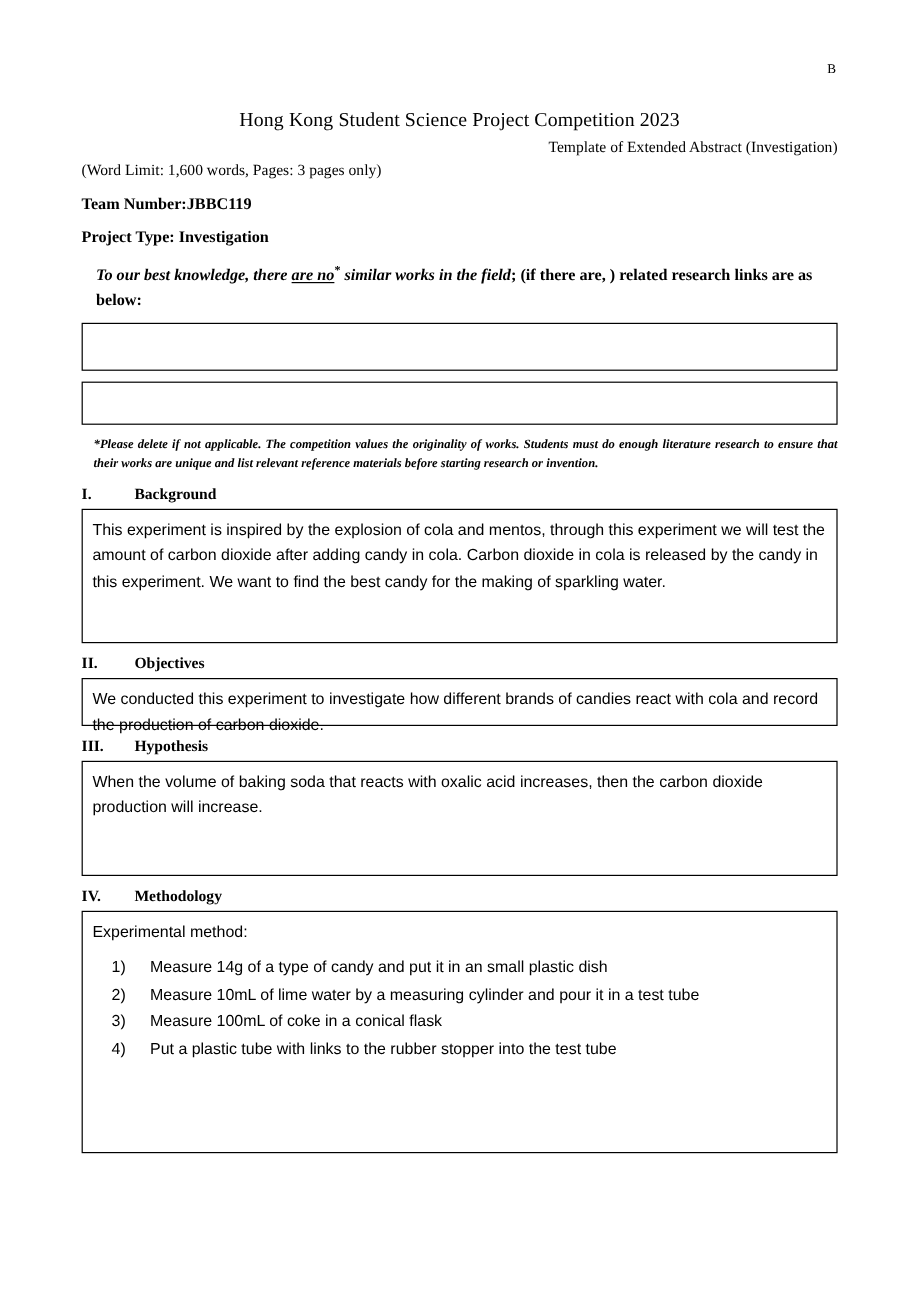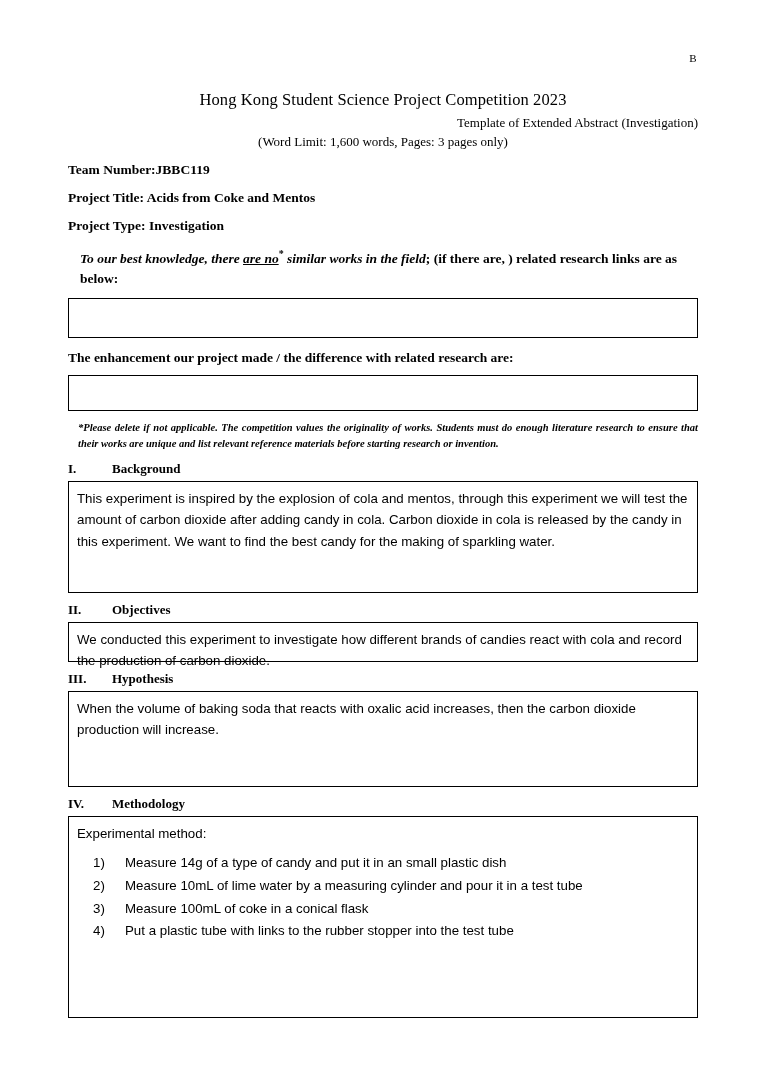--- a/index.html
+++ b/index.html
@@ -43,21 +43,21 @@
     letter-spacing: 0.1px;
     margin: 0 0 4px 0;
   }
   .doc-sub {
     text-align: right;
     font-size: 13px;
     margin: 0;
     line-height: 1.45;
   }
   .doc-sub2 {
-    text-align: center;
+    text-align: left;
     font-size: 13px;
     margin: 0 0 7px 0;
     line-height: 1.45;
   }
   .meta-line {
     font-weight: bold;
     font-size: 13.5px;
     margin: 8px 0 0 0;
     line-height: 1.5;
   }
@@ -143,30 +143,28 @@
 
   <div class="corner-mark">B</div>
 
   <div class="content">
 
     <div class="doc-title">Hong Kong Student Science Project Competition 2023</div>
     <div class="doc-sub">Template of Extended Abstract (Investigation)</div>
     <div class="doc-sub2">(Word Limit: 1,600 words, Pages: 3 pages only)</div>
 
     <div class="meta-line">Team Number:JBBC119</div>
-    <div class="meta-line">Project Title: Acids from Coke and Mentos</div>
     <div class="meta-line">Project Type: Investigation</div>
 
     <div class="knowledge">
       <span>To our best knowledge, there </span><span class="u">are no</span><span class="sup">*</span><span> similar works in the field</span><span class="nonital">; (if there are, ) related research links are as below:</span>
     </div>
 
     <div class="answer-box box-h40"></div>
 
-    <div class="enhance-line">The enhancement our project made / the difference with related research are:</div>
     <div class="answer-box box-h36"></div>
 
     <div class="footnote">*Please delete if not applicable. The competition values the originality of works. Students must do enough literature research to ensure that their works are unique and list relevant reference materials before starting research or invention.</div>
 
     <div class="section-head">
       <span class="num">I.</span>
       <span class="name">Background</span>
     </div>
     <div class="text-box bg-box">This experiment is inspired by the explosion of cola and mentos, through this experiment we will test the amount of carbon dioxide after adding candy in cola. Carbon dioxide in cola is released by the candy in this experiment. We want to find the best candy for the making of sparkling water.</div>
 

